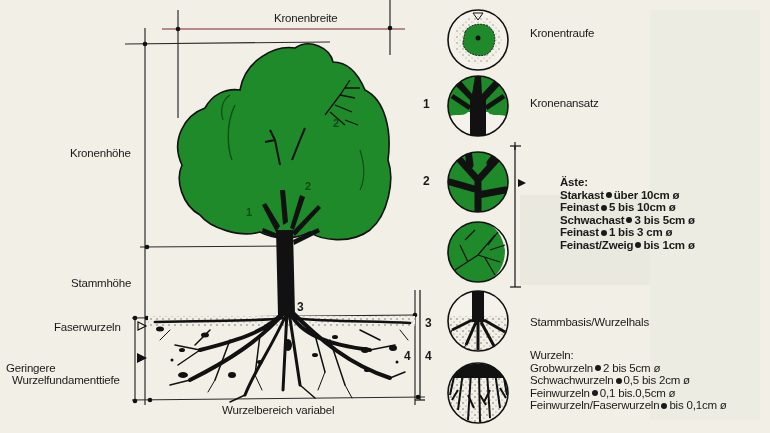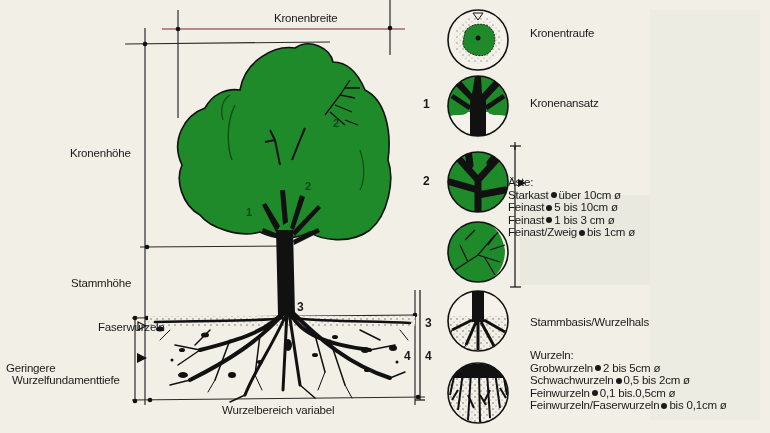--- a/index.html
+++ b/index.html
@@ -188,42 +188,43 @@
     <line x1="510" y1="287" x2="521" y2="287"></line>
     <line x1="420" y1="290" x2="420" y2="400"></line>
     <line x1="415" y1="400" x2="425" y2="400"></line>
   </g>
   <polygon points="518,179 526,183 518,187" fill="#111"></polygon>
 </svg>
 
 <div class="lbl" style="left:238px;top:12px;margin-left:36px;">Kronenbreite</div>
 <div class="lbl" style="left:70px;top:147px;">Kronenhöhe</div>
 <div class="lbl" style="left:71px;top:277px;">Stammhöhe</div>
-<div class="lbl" style="left:54px;top:321px;margin-left:44px;">Faserwurzeln</div>
+<div class="lbl" style="left:54px;top:321px;">Faserwurzeln</div>
 <div class="lbl" style="left:6px;top:362px;">Geringere</div>
 <div class="lbl" style="left:12px;top:374px;">Wurzelfundamenttiefe</div>
 <div class="lbl" style="left:222px;top:404px;text-align:right;">Wurzelbereich variabel</div>
 
 <div class="num" style="left:246px;top:206px;color:#0e4d15;font-size:11px;">1</div>
 <div class="num" style="left:305px;top:180px;color:#0e4d15;font-size:11px;">2</div>
 <div class="num" style="left:333px;top:117px;color:#0e4d15;font-size:11px;">2</div>
 <div class="num" style="left:297px;top:300px;">3</div>
 <div class="num" style="left:425px;top:316px;">3</div>
 <div class="num" style="left:404px;top:349px;">4</div>
 <div class="num" style="left:425px;top:349px;">4</div>
 
 <div class="lbl" style="left:530px;top:27px;">Kronentraufe</div>
 <div class="num" style="left:423px;top:97px;">1</div>
 <div class="lbl" style="left:530px;top:97px;">Kronenansatz</div>
 <div class="num" style="left:423px;top:174px;">2</div>
 
-<div class="list" style="left:508px;top:176px;">
+<div class="list" style="left:560px;top:176px;font-weight:bold;">
   <div>Äste:</div>
   <div><span>Starkast</span><span class="dot"></span><span>über 10cm ø</span></div>
   <div><span>Feinast</span><span class="dot"></span><span>5 bis 10cm ø</span></div>
+  <div><span>Schwachast</span><span class="dot"></span><span>3 bis 5cm ø</span></div>
   <div><span>Feinast</span><span class="dot"></span><span>1 bis 3 cm ø</span></div>
   <div><span>Feinast/Zweig</span><span class="dot"></span><span>bis 1cm ø</span></div>
 </div>
 
 <div class="lbl" style="left:530px;top:316px;">Stammbasis/Wurzelhals</div>
 
 <div class="list" style="left:530px;top:349px;">
   <div>Wurzeln:</div>
   <div><span>Grobwurzeln</span><span class="dot"></span><span>2 bis 5cm ø</span></div>
   <div><span>Schwachwurzeln</span><span class="dot"></span><span>0,5 bis 2cm ø</span></div>

